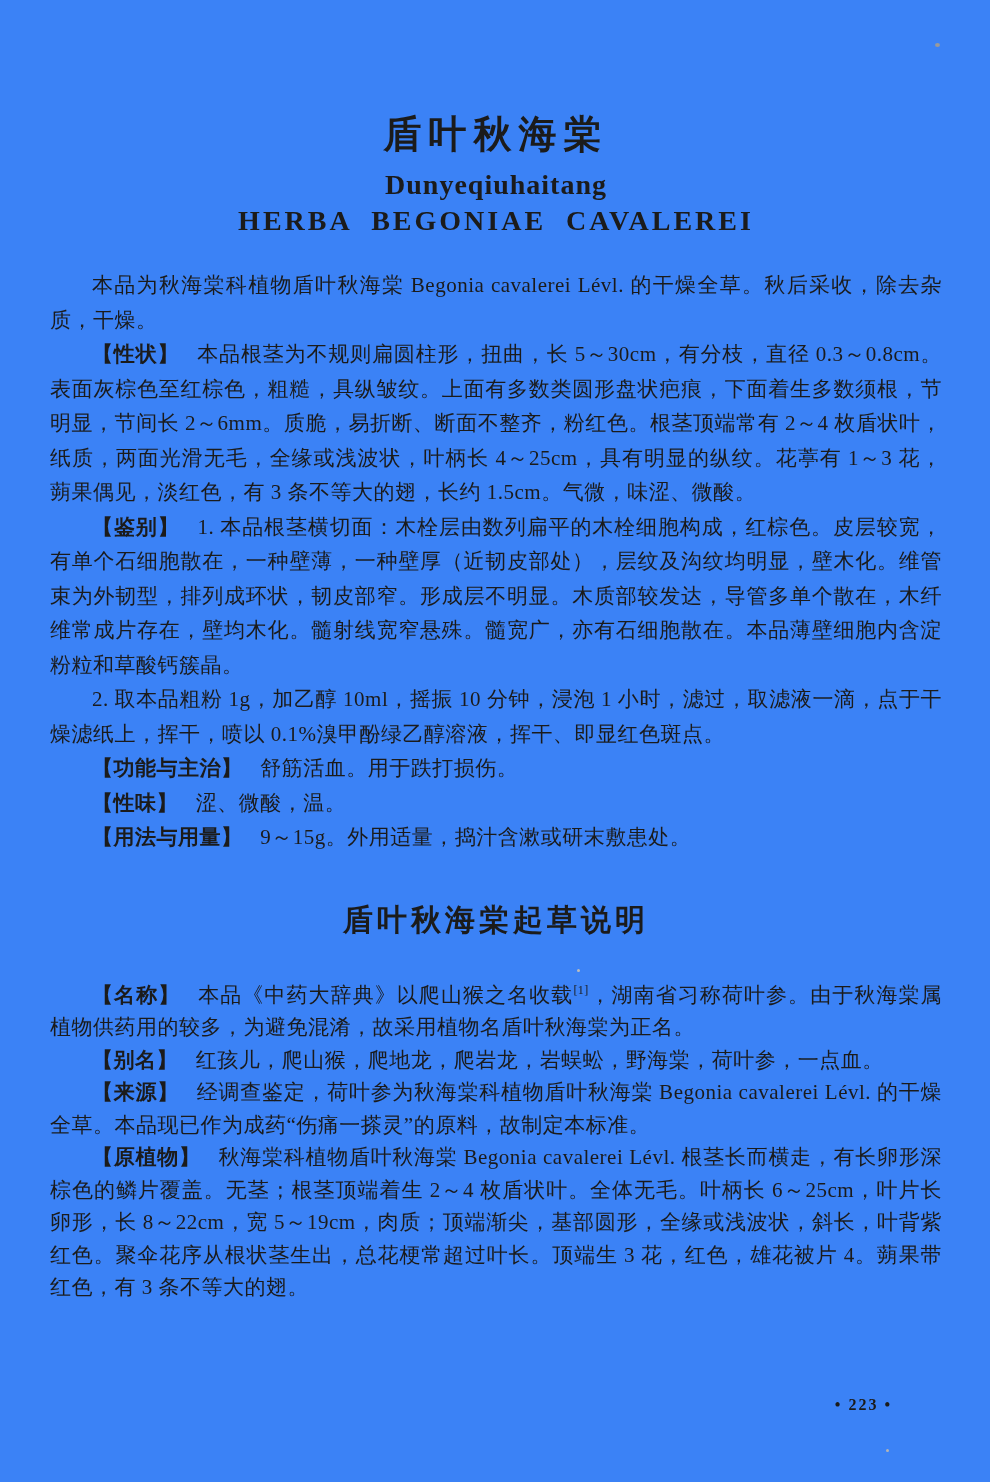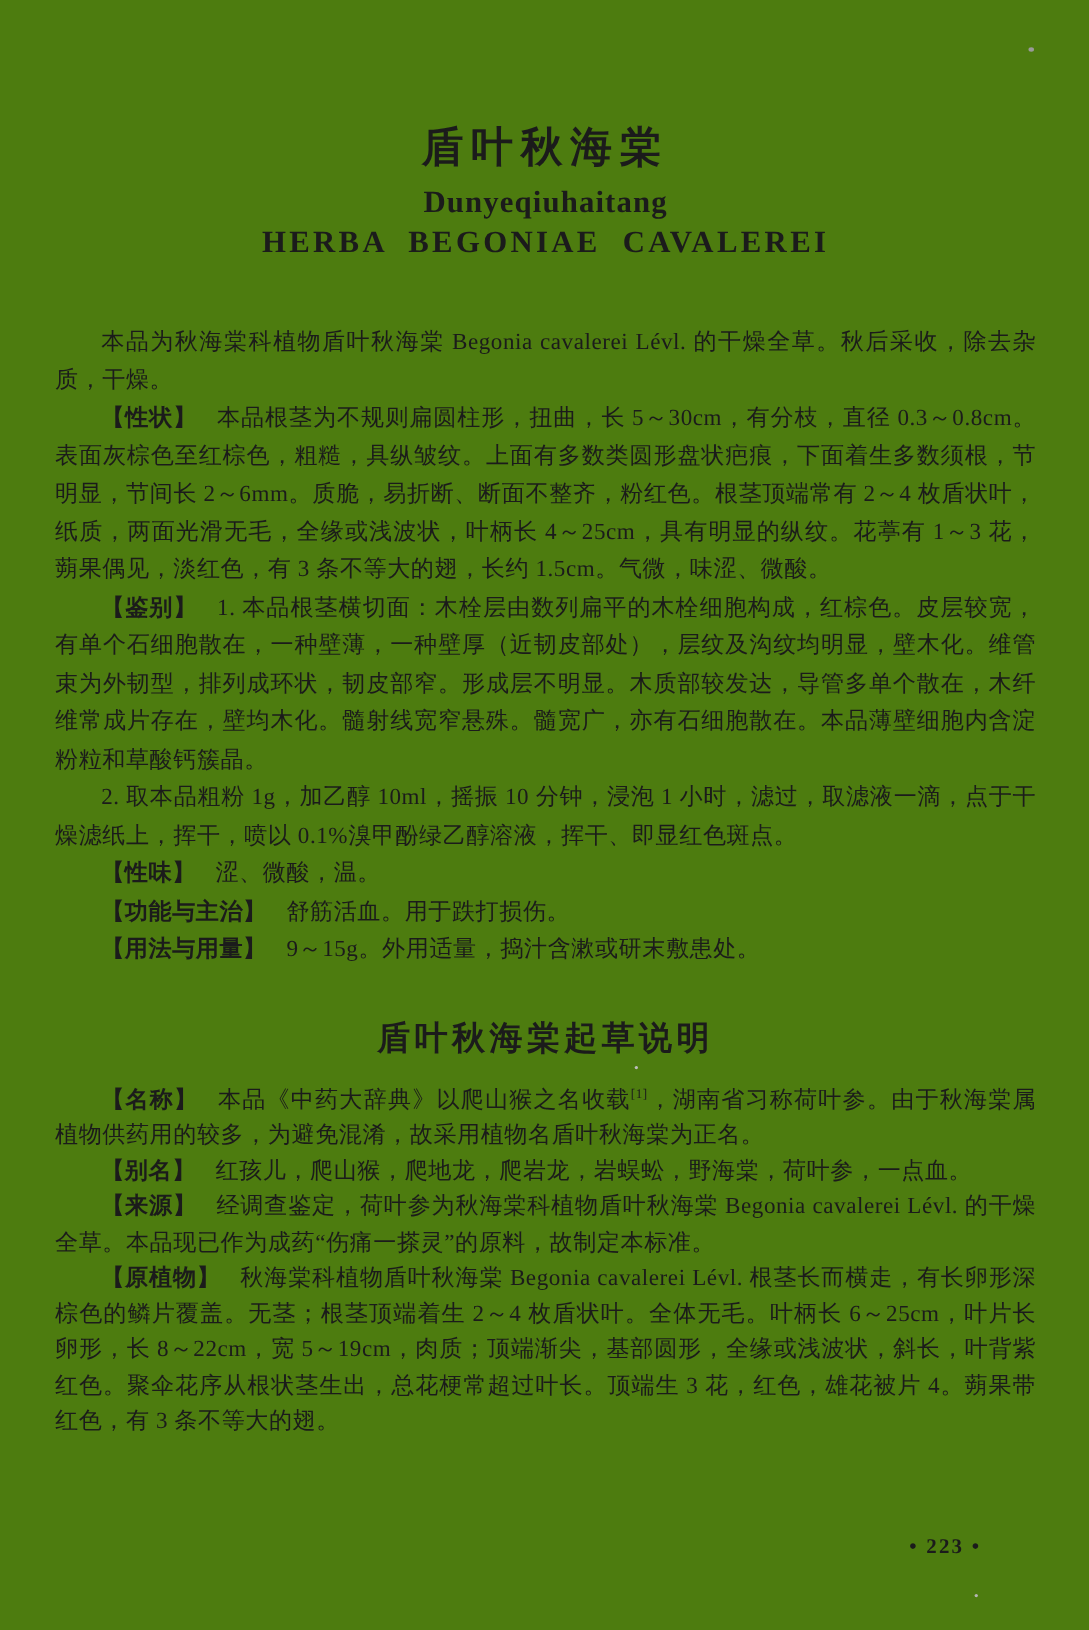--- a/index.html
+++ b/index.html
@@ -1,21 +1,21 @@
 <!DOCTYPE html>
 <html lang="zh"><head>
 <meta charset="utf-8">
 <style>
   html,body{margin:0;padding:0;background:#e8e8e8;}
   .page{
     position:relative;
     width:990px;
     height:1482px;
     margin:0 auto;
-    background:#4d7c0f;
+    background:#3b82f6;
     color:#1b1b1b;
     font-family:"Liberation Serif","DejaVu Serif",serif;
     overflow:hidden;
     box-sizing:border-box;
     padding:112px 48px 0 50px;
   }
   .title-cn{
     font-size:38px;
     font-weight:bold;
     text-align:center;
@@ -33,21 +33,21 @@
   }
   .title-latin{
     font-size:28px;
     font-weight:bold;
     text-align:center;
     letter-spacing:3px;
     word-spacing:10px;
     margin:4px 0 0 0;
     line-height:32px;
   }
-  .mono-body{margin-top:56px;}
+  .mono-body{margin-top:31px;}
   .para{
     margin:0;
     font-size:21px;
     text-align:justify;
     text-indent:2em;
     letter-spacing:0.5px;
   }
   .mono-body .para{line-height:34.5px;}
   .expl-body .para{line-height:32.5px;}
   .label{
@@ -56,28 +56,28 @@
   }
   .para sup{
     font-size:12px;
     line-height:0;
   }
   .expl-title{
     font-size:30px;
     font-weight:bold;
     text-align:center;
     letter-spacing:4px;
-    margin:47px 0 20px 0;
+    margin:47px 0 41px 0;
     line-height:36px;
   }
   .page-number{
     position:absolute;
     top:1396px;
     right:98px;
-    font-size:19px;
+    font-size:16px;
     font-weight:bold;
     letter-spacing:2px;
   }
   .speck{
     position:absolute;
     background:#9a9a9a;
     border-radius:50%;
   }
   .speck.s1{left:935px;top:43px;width:5px;height:4px;}
   .speck.s2{left:886px;top:1449px;width:3px;height:3px;background:#b5b5b5;}
@@ -90,22 +90,22 @@
 
   <h1 class="title-cn">盾叶秋海棠</h1>
   <div class="title-pinyin">Dunyeqiuhaitang</div>
   <div class="title-latin">HERBA BEGONIAE CAVALEREI</div>
 
   <div class="mono-body" id="monograph-body">
       <p class="para"><span>本品为秋海棠科植物盾叶秋海棠 Begonia cavalerei Lévl. 的干燥全草。秋后采收，除去杂质，干燥。</span></p>
       <p class="para"><span class="label">【性状】</span><span>本品根茎为不规则扁圆柱形，扭曲，长 5～30cm，有分枝，直径 0.3～0.8cm。表面灰棕色至红棕色，粗糙，具纵皱纹。上面有多数类圆形盘状疤痕，下面着生多数须根，节明显，节间长 2～6mm。质脆，易折断、断面不整齐，粉红色。根茎顶端常有 2～4 枚盾状叶，纸质，两面光滑无毛，全缘或浅波状，叶柄长 4～25cm，具有明显的纵纹。花葶有 1～3 花，蒴果偶见，淡红色，有 3 条不等大的翅，长约 1.5cm。气微，味涩、微酸。</span></p>
       <p class="para"><span class="label">【鉴别】</span><span>1. 本品根茎横切面：木栓层由数列扁平的木栓细胞构成，红棕色。皮层较宽，有单个石细胞散在，一种壁薄，一种壁厚（近韧皮部处），层纹及沟纹均明显，壁木化。维管束为外韧型，排列成环状，韧皮部窄。形成层不明显。木质部较发达，导管多单个散在，木纤维常成片存在，壁均木化。髓射线宽窄悬殊。髓宽广，亦有石细胞散在。本品薄壁细胞内含淀粉粒和草酸钙簇晶。</span></p>
       <p class="para"><span>2. 取本品粗粉 1g，加乙醇 10ml，摇振 10 分钟，浸泡 1 小时，滤过，取滤液一滴，点于干燥滤纸上，挥干，喷以 0.1%溴甲酚绿乙醇溶液，挥干、即显红色斑点。</span></p>
+      <p class="para"><span class="label">【功能与主治】</span><span>舒筋活血。用于跌打损伤。</span></p>
       <p class="para"><span class="label">【性味】</span><span>涩、微酸，温。</span></p>
-      <p class="para"><span class="label">【功能与主治】</span><span>舒筋活血。用于跌打损伤。</span></p>
       <p class="para"><span class="label">【用法与用量】</span><span>9～15g。外用适量，捣汁含漱或研末敷患处。</span></p>
     </div>
 
   <h2 class="expl-title">盾叶秋海棠起草说明</h2>
 
   <div class="expl-body" id="explanation-body">
       <p class="para"><span class="label">【名称】</span><span>本品《中药大辞典》以爬山猴之名收载<sup>[1]</sup>，湖南省习称荷叶参。由于秋海棠属植物供药用的较多，为避免混淆，故采用植物名盾叶秋海棠为正名。</span></p>
       <p class="para"><span class="label">【别名】</span><span>红孩儿，爬山猴，爬地龙，爬岩龙，岩蜈蚣，野海棠，荷叶参，一点血。</span></p>
       <p class="para"><span class="label">【来源】</span><span>经调查鉴定，荷叶参为秋海棠科植物盾叶秋海棠 Begonia cavalerei Lévl. 的干燥全草。本品现已作为成药“伤痛一搽灵”的原料，故制定本标准。</span></p>
       <p class="para"><span class="label">【原植物】</span><span>秋海棠科植物盾叶秋海棠 Begonia cavalerei Lévl. 根茎长而横走，有长卵形深棕色的鳞片覆盖。无茎；根茎顶端着生 2～4 枚盾状叶。全体无毛。叶柄长 6～25cm，叶片长卵形，长 8～22cm，宽 5～19cm，肉质；顶端渐尖，基部圆形，全缘或浅波状，斜长，叶背紫红色。聚伞花序从根状茎生出，总花梗常超过叶长。顶端生 3 花，红色，雄花被片 4。蒴果带红色，有 3 条不等大的翅。</span></p>

